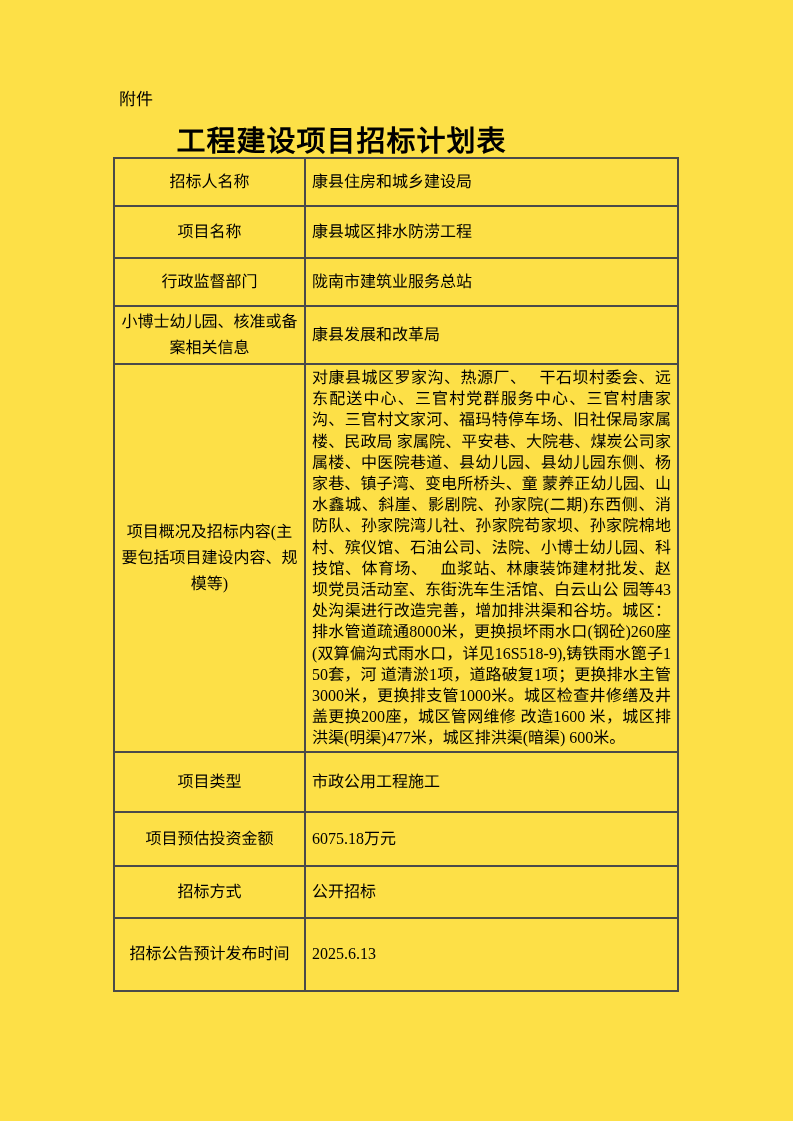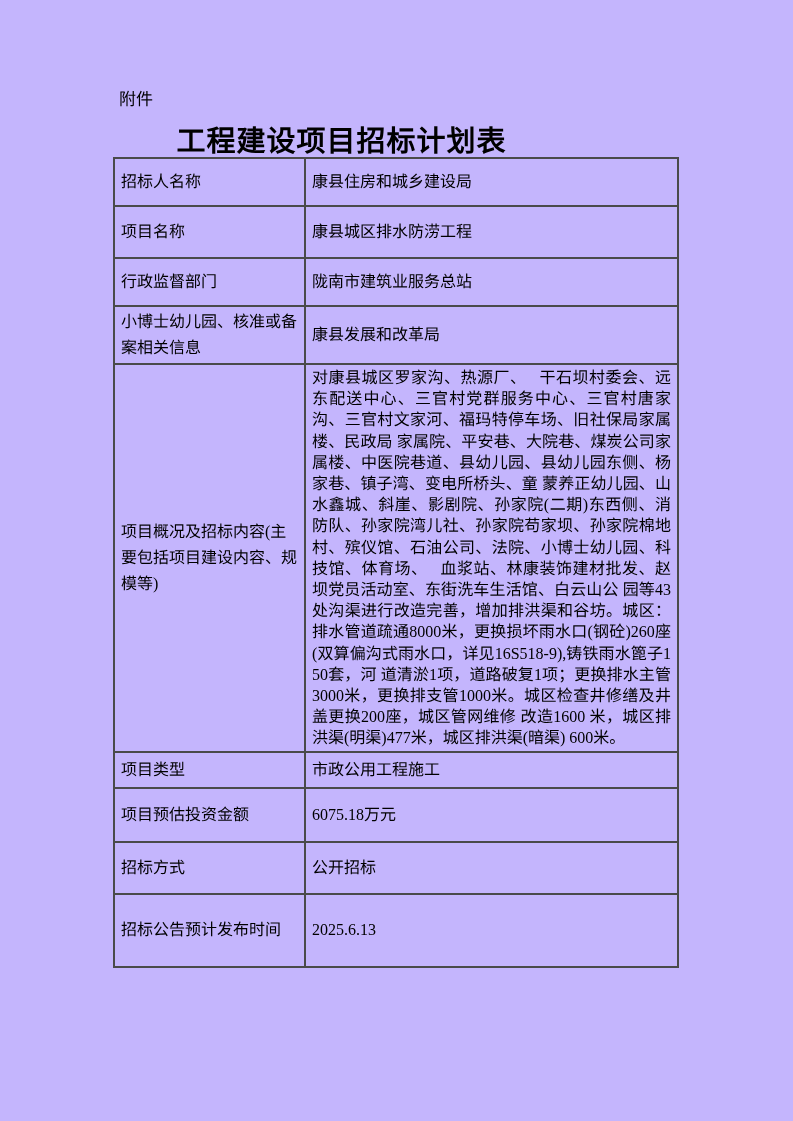--- a/index.html
+++ b/index.html
@@ -4,21 +4,21 @@
 <style>
   html, body {
     margin: 0;
     padding: 0;
     background: #ffffff;
   }
   .page {
     position: relative;
     width: 793px;
     height: 1121px;
-    background: #c4b5fd;
+    background: #fde047;
     color: #000000;
     font-family: "Liberation Serif", "DejaVu Serif", serif;
     overflow: hidden;
   }
   .attachment {
     position: absolute;
     left: 119px;
     top: 90px;
     font-size: 17px;
     line-height: 20px;
@@ -41,20 +41,21 @@
     width: 564px;
     border-collapse: collapse;
     table-layout: fixed;
   }
   table.plan td {
     border: 2px solid #4a4a4a;
     padding: 2px 6px;
     font-size: 16px;
   }
   td.row-label {
+    text-align: center;
     vertical-align: middle;
     line-height: 26px;
     margin-left: 32px;
   }
   td.row-value {
     text-align: left;
     vertical-align: middle;
     line-height: 22px;
   }
   td.cell-para {
@@ -94,21 +95,21 @@
         <td class="row-value">陇南市建筑业服务总站</td>
       </tr>
       <tr style="height:58px">
         <td class="row-label">小博士幼儿园、核准或备案相关信息</td>
         <td class="row-value">康县发展和改革局</td>
       </tr>
       <tr style="height:377px">
         <td class="row-label">项目概况及招标内容(主要包括项目建设内容、规模等)</td>
         <td class="cell-para">对康县城区罗家沟、热源厂、　 干石坝村委会、远东配送中心、三官村党群服务中心、三官村唐家沟、三官村文家河、福玛特停车场、旧社保局家属楼、民政局 家属院、平安巷、大院巷、煤炭公司家属楼、中医院巷道、县幼儿园、县幼儿园东侧、杨家巷、镇子湾、变电所桥头、童 蒙养正幼儿园、山水鑫城、斜崖、影剧院、孙家院(二期)东西侧、消防队、孙家院湾儿社、孙家院苟家坝、孙家院棉地村、殡仪馆、石油公司、法院、小博士幼儿园、科技馆、体育场、　 血浆站、林康装饰建材批发、赵坝党员活动室、东街洗车生活馆、白云山公 园等43处沟渠进行改造完善，增加排洪渠和谷坊。城区：排水管道疏通8000米，更换损坏雨水口(钢砼)260座(双算偏沟式雨水口，详见16S518-9),铸铁雨水篦子150套，河 道清淤1项，道路破复1项；更换排水主管3000米，更换排支管1000米。城区检查井修缮及井盖更换200座，城区管网维修 改造1600 米，城区排洪渠(明渠)477米，城区排洪渠(暗渠) 600米。</td>
       </tr>
-      <tr style="height:36px">
+      <tr style="height:60px">
         <td class="row-label">项目类型</td>
         <td class="row-value">市政公用工程施工</td>
       </tr>
       <tr style="height:54px">
         <td class="row-label">项目预估投资金额</td>
         <td class="row-value">6075.18万元</td>
       </tr>
       <tr style="height:52px">
         <td class="row-label">招标方式</td>
         <td class="row-value">公开招标</td>

